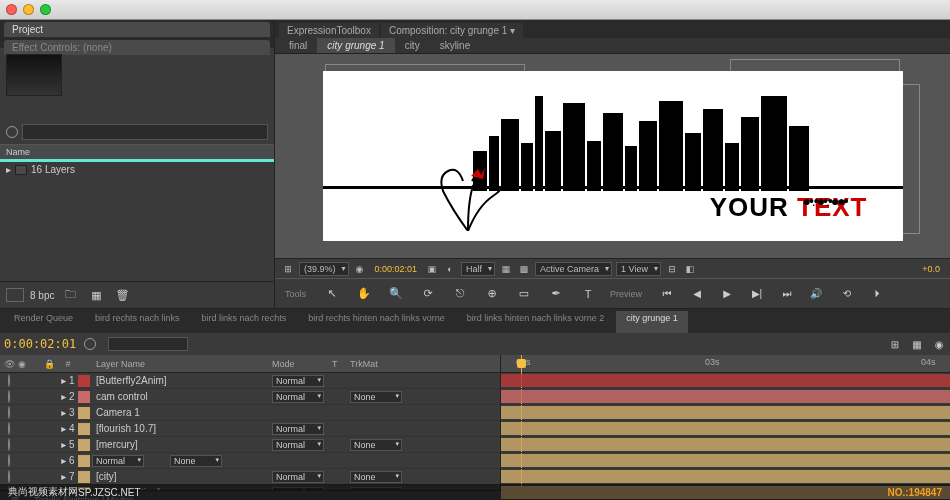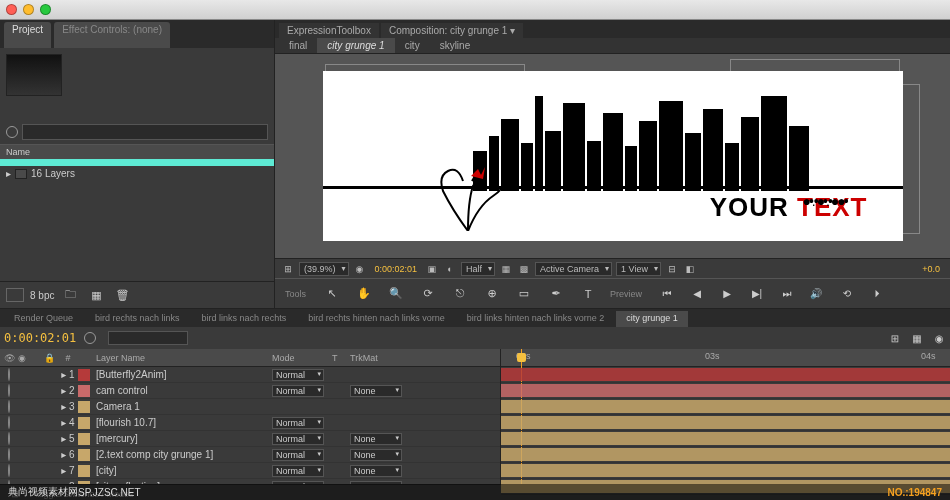--- a/index.html
+++ b/index.html
@@ -4,29 +4,29 @@
 <style>
 * { box-sizing: border-box; margin: 0; padding: 0; font-family: "Lucida Grande", Arial, sans-serif; }
 body { background: #3a3a3a; color: #ccc; font-size: 10px; width: 950px; height: 500px; overflow: hidden; position: relative; }
 .titlebar { height: 20px; background: linear-gradient(#e8e8e8,#d0d0d0); display: flex; align-items: center; padding: 0 6px; color: #333; border-bottom: 1px solid #888; }
 .tlights { display: flex; gap: 6px; }
 .tlight { width: 11px; height: 11px; border-radius: 50%; border: 1px solid rgba(0,0,0,.3); }
 .tl-close { background: #ff5f56; } .tl-min { background: #ffbd2e; } .tl-zoom { background: #27c93f; }
 .title { flex: 1; text-align: center; font-size: 11px; }
 .upper { display: flex; height: 288px; background: #3a3a3a; }
 .project-col { width: 275px; background: #3a3a3a; border-right: 1px solid #222; display: flex; flex-direction: column; }
-.ptabs { height: 28px; display: flex; gap: 3px; padding: 2px 4px 0; background: #2a2a2a; }
+.ptabs { height: 28px; display: flex; gap: 3px; padding: 2px 4px 0; background: #2a2a2a; flex-direction: column; }
 .ptab { padding: 2px 8px; background: #4a4a4a; border-radius: 3px 3px 0 0; font-size: 10px; color: #ddd; }
 .ptab.dim { color: #888; }
 .pthumb { height: 60px; margin: 6px; display: flex; }
 .pthumb-img { width: 56px; height: 42px; background: linear-gradient(#111,#333); border: 1px solid #222; }
 .psearch { margin: 4px 6px; display: flex; align-items: center; }
 .psearch-ico { width: 12px; height: 12px; border: 1.5px solid #999; border-radius: 50%; margin-right: 4px; }
 .psearch-in { flex: 1; height: 16px; background: #2a2a2a; border: 1px solid #555; color: #ccc; font-size: 10px; padding: 0 4px; }
-.plist-head { background: #4a4a4a; padding: 2px 6px; font-size: 9px; color: #ccc; border-top: 1px solid #555; border-bottom: 7px solid #5eead4; }
+.plist-head { background: #4a4a4a; padding: 2px 6px; font-size: 9px; color: #ccc; border-top: 1px solid #555; border-bottom: 3px solid #5eead4; }
 .plist-row { padding: 2px 6px; display: flex; align-items: center; gap: 4px; }
 .folder-ico { width: 12px; height: 10px; background: #4a4a4a; border: 1px solid #222; }
 .pbottom { margin-top: auto; padding: 4px 6px; display: flex; align-items: center; gap: 6px; border-top: 1px solid #222; }
 .bpc-box { width: 18px; height: 14px; border: 1px solid #666; }
 .right-col { flex: 1; display: flex; flex-direction: column; }
 .ctx-tabs { height: 18px; display: flex; gap: 2px; padding: 2px 4px 0; background: #2a2a2a; align-items: center; }
 .ctx-tab { padding: 2px 8px; background: #333; color: #aaa; font-size: 10px; }
 .sub-tabs { height: 16px; display: flex; gap: 0; padding: 0 4px; background: #333; border-bottom: 1px solid #222; }
 .sub-tab { padding: 2px 10px; font-size: 10px; color: #aaa; }
 .sub-tab.active { background: #4a4a4a; color: #ddd; font-style: italic; }
@@ -49,21 +49,21 @@
 .tools-row { height: 30px; background: #3a3a3a; border-top: 1px solid #555; display: flex; align-items: center; gap: 4px; padding: 0 6px; }
 .tool-panel { display: flex; align-items: center; gap: 12px; padding: 2px 4px; background: #3a3a3a; }
 .tool-label { font-size: 9px; color: #888; margin-right: 4px; }
 .tool-btn { width: 20px; height: 18px; display: flex; align-items: center; justify-content: center; color: #ccc; font-size: 11px; cursor: pointer; }
 .pv-btn { width: 18px; height: 16px; display: flex; align-items: center; justify-content: center; color: #ccc; cursor: pointer; }
 .accept-panel { margin-left: auto; display: flex; flex-direction: column; gap: 1px; background: #3a3a3a; padding: 2px 4px; }
 .accept-label { font-size: 9px; color: #aaa; }
 .accept-btns { display: flex; gap: 8px; }
 .accept-btn { background: linear-gradient(#f8f8f8,#ddd); border: 1px solid #888; border-radius: 10px; padding: 3px 12px; font-size: 10px; color: #222; cursor: pointer; }
 .timeline { background: #3a3a3a; border-top: 1px solid #222; }
-.tl-tabs { height: 18px; display: flex; gap: 2px; padding: 2px 4px 0; background: #2a2a2a; }
+.tl-tabs { height: 24px; display: flex; gap: 2px; padding: 2px 4px 0; background: #2a2a2a; }
 .tl-tab { padding: 2px 10px; font-size: 9px; color: #888; }
 .tl-tab.active { background: #4a4a4a; color: #ddd; }
 .tl-head { height: 22px; display: flex; align-items: center; padding: 0 4px; gap: 8px; }
 .timecode { color: #f5c040; font-size: 12px; font-family: monospace; }
 .tl-search { height: 14px; background: #2a2a2a; border: 1px solid #555; width: 80px; }
 .tl-body { display: flex; height: 135px; }
 .layer-panel { width: 500px; overflow: hidden; }
 .lp-cols { height: 18px; display: flex; align-items: center; background: #4a4a4a; border-bottom: 1px solid #222; font-size: 9px; color: #aaa; }
 .col-eye { width: 44px; padding-left: 4px; }
 .col-lock { width: 14px; }
@@ -330,21 +330,20 @@
               <div class="mode-dd">None</div>
             </div>
           </div>
           <div class="layer-row">
             <div class="col-eye"><span class="eye-ico"></span></div>
             <div class="col-lock"></div>
             <div class="col-idx">▸ 6</div>
             <div class="col-label">
               <div class="swatch" style="background:#c7a76a"></div>
             </div>
-            <div class="col-name layer-name">[2.text comp city grunge 1]</div>
             <div class="col-mode">
               <div class="mode-dd">Normal</div>
             </div>
             <div class="col-t"></div>
             <div class="col-trk">
               <div class="mode-dd">None</div>
             </div>
           </div>
           <div class="layer-row">
             <div class="col-eye"><span class="eye-ico"></span></div>

